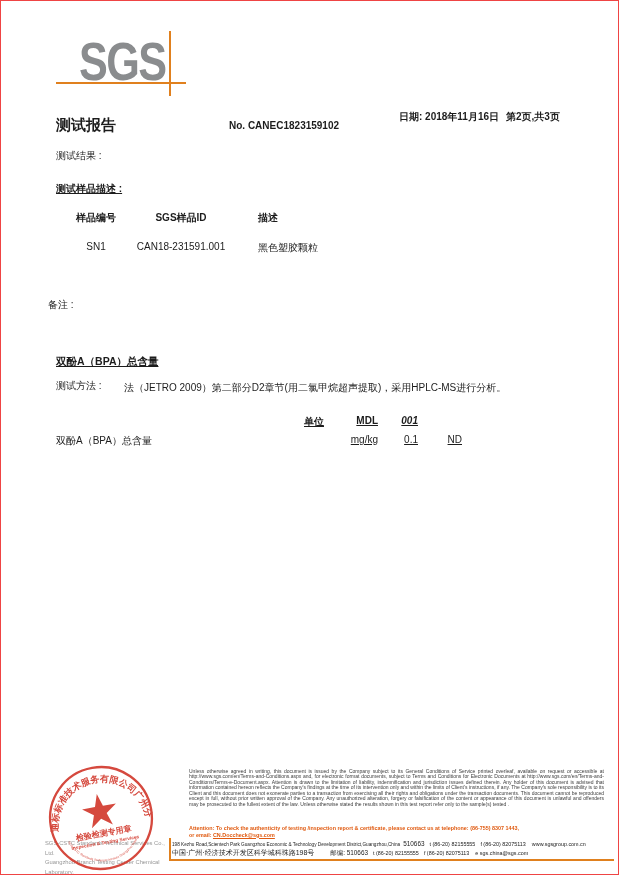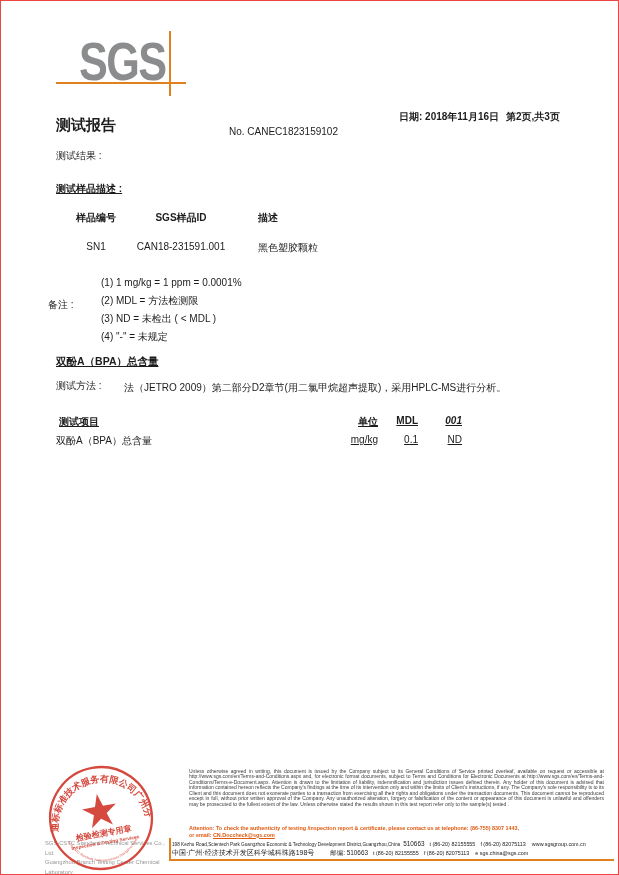--- a/index.html
+++ b/index.html
@@ -11,21 +11,21 @@
   .abs{position:absolute;}
 
   
   .logo-text{left:78px;top:37px;font-size:54px;font-weight:bold;color:#8a8c8e;
     line-height:46px;letter-spacing:-2px;transform:scaleX(.8);transform-origin:left top;}
   .logo-vline{left:168px;top:30px;width:2px;height:65px;background:#e0801e;}
   .logo-hline{left:55px;top:81px;width:130px;height:2px;background:#e0801e;}
 
   
   .doc-title{left:55px;top:115px;font-size:15px;font-weight:bold;}
-  .report-no{left:228px;top:125px;font-size:10px;font-weight:normal;}
+  .report-no{left:228px;top:119px;font-size:10px;font-weight:bold;}
   .report-date{left:398px;top:109px;font-size:10px;font-weight:bold;}
   .page-info{left:505px;top:109px;font-size:10px;font-weight:bold;}
 
   
   .t10{font-size:10px;}
   .results-label{left:55px;top:148px;}
   .sample-desc-label{left:55px;top:181px;font-weight:bold;text-decoration:underline;}
   .sample-table{left:55px;top:210px;display:grid;grid-template-columns:80px 90px auto;row-gap:16px;font-size:10px;}
   .sample-table .hd{font-weight:bold;}
   .sample-table .c1,.sample-table .c2{text-align:center;}
@@ -86,35 +86,28 @@
   <div class="abs sample-table">
     <div class="hd c1">样品编号</div>
     <div class="hd c2">SGS样品ID</div>
     <div class="hd c3">描述</div>
     <div class="c1">SN1</div>
     <div class="c2">CAN18-231591.001</div>
     <div class="c3">黑色塑胶颗粒</div>
   </div>
 
   <div class="abs t10 notes-label">备注 :</div>
-  <div class="abs notes">
-    <div>(1) 1 mg/kg = 1 ppm = 0.0001%</div>
-    <div>(2) MDL = 方法检测限</div>
-    <div>(3) ND = 未检出 ( &lt; MDL )</div>
-    <div>(4) "-" = 未规定</div>
-  </div>
 
   <div class="abs bpa-title">双酚A（BPA）总含量</div>
   <div class="abs t10 method-label">测试方法 :</div>
   <div class="abs method-lines">
     <div>法（JETRO 2009）第二部分D2章节(用二氯甲烷超声提取)，采用HPLC-MS进行分析。</div>
   </div>
 
   <div class="abs rt result-table-hd">
-    <div class="c-item hd-pad"><span class="hd-span u">测试项目</span></div>
     <div class="c-unit"><span class="hd-span u">单位</span></div>
     <div class="c-mdl"><span class="hd-span u">MDL</span></div>
     <div class="c-001"><span class="hd-span u italic">001</span></div>
   </div>
   <div class="abs rt result-table-row">
     <div class="c-item">双酚A（BPA）总含量</div>
     <div class="c-unit">mg/kg</div>
     <div class="c-mdl">0.1</div>
     <div class="c-001">ND</div>
   </div>

